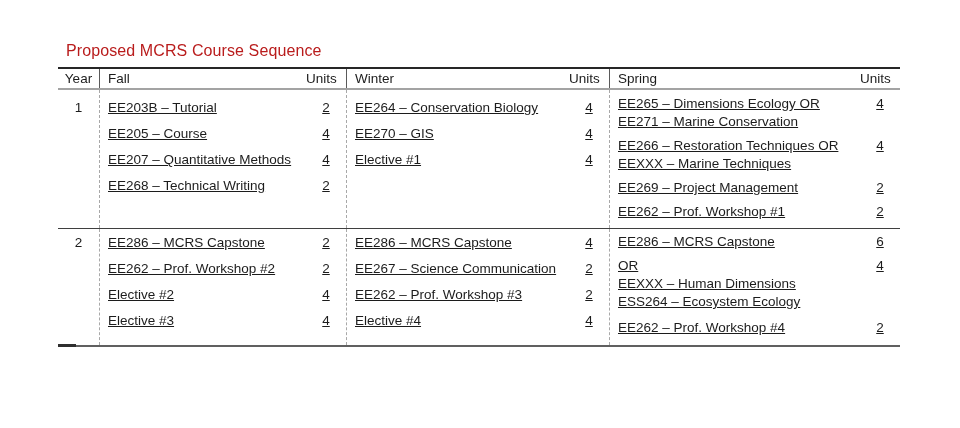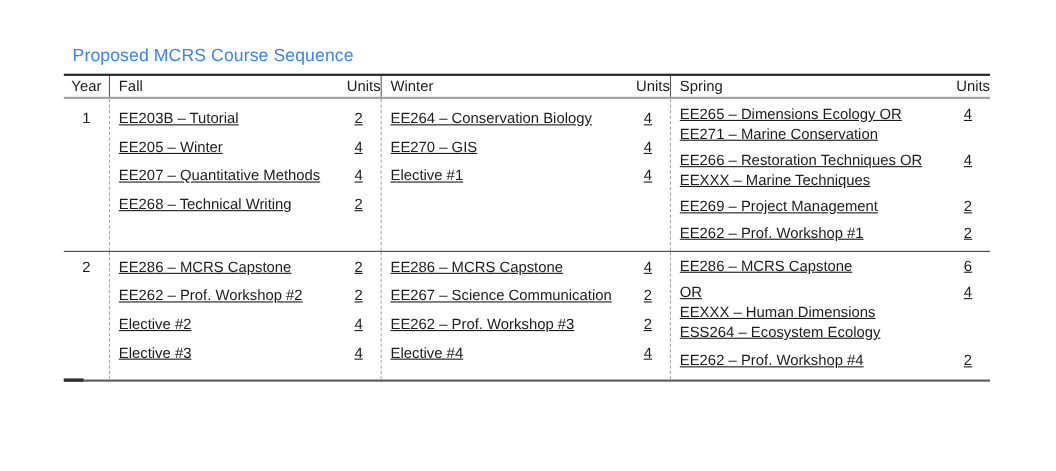--- a/index.html
+++ b/index.html
@@ -7,21 +7,21 @@
     width: 960px; height: 428px;
     background: #ffffff;
     font-family: "Liberation Sans", sans-serif;
     color: #1c1c1c;
     overflow: hidden;
   }
   .canvas { position: relative; width: 960px; height: 428px; background: #fff; }
 
   .page-title {
     position: absolute; left: 66px; top: 42px;
-    font-size: 16px; font-weight: 400; color: #3b82f6;
+    font-size: 16px; font-weight: 400; color: #b91c1c;
     letter-spacing: 0.1px;
   }
 
   .tbl { position: absolute; left: 58px; top: 67px; width: 842px; font-size: 13.5px; }
 
   .thead {
     display: grid; grid-template-columns: 42px 247px 263px 290px;
     height: 23px;
     border-top: 2px solid #262626;
     border-bottom: 2px solid #a3a3a3;
@@ -33,21 +33,21 @@
   .row-y1 { height: 139px; border-bottom: 1px solid #3f3f3f; }
   .row-y2 { height: 118px; border-bottom: 2px solid #606060; }
   .trow .cell:not(:last-child) { border-right: 1px dashed #a8a8a8; }
 
   .year-col { display: flex; justify-content: center; }
   .trow .year-col { align-items: flex-start; }
   .row-y1 .year-col { padding-top: 5px; line-height: 26px; }
   .row-y2 .year-col { padding-top: 1px; line-height: 26px; }
 
   .h-name { flex: 1; padding-left: 8px; }
-  .h-units { width: 40px; text-align: right; }
+  .h-units { width: 40px; text-align: left; }
 
   .season { padding-top: 5px; }
   .row-y2 .season { padding-top: 1px; }
   .row-y2 .cell-spring { padding-top: 4px; }
 
   .entry { display: flex; align-items: flex-start; line-height: 26px; text-decoration: underline; }
   .cell-spring .entry { line-height: 18px; margin-bottom: 6px; }
   .c-name { flex: 1; padding-left: 8px; }
   .c-name .line { display: block; }
   .c-units { width: 40px; text-align: center; }
@@ -88,21 +88,21 @@
 
       <div class="cell season cell-fw">
         <div class="entry">
           <span class="c-name">
               <span class="line">EE203B – Tutorial</span>
             </span>
           <span class="c-units">2</span>
         </div>
         <div class="entry">
           <span class="c-name">
-              <span class="line">EE205 – Winter</span>
+              <span class="line">EE205 – Course</span>
             </span>
           <span class="c-units">4</span>
         </div>
         <div class="entry">
           <span class="c-name">
               <span class="line">EE207 – Quantitative Methods</span>
             </span>
           <span class="c-units">4</span>
         </div>
         <div class="entry">

